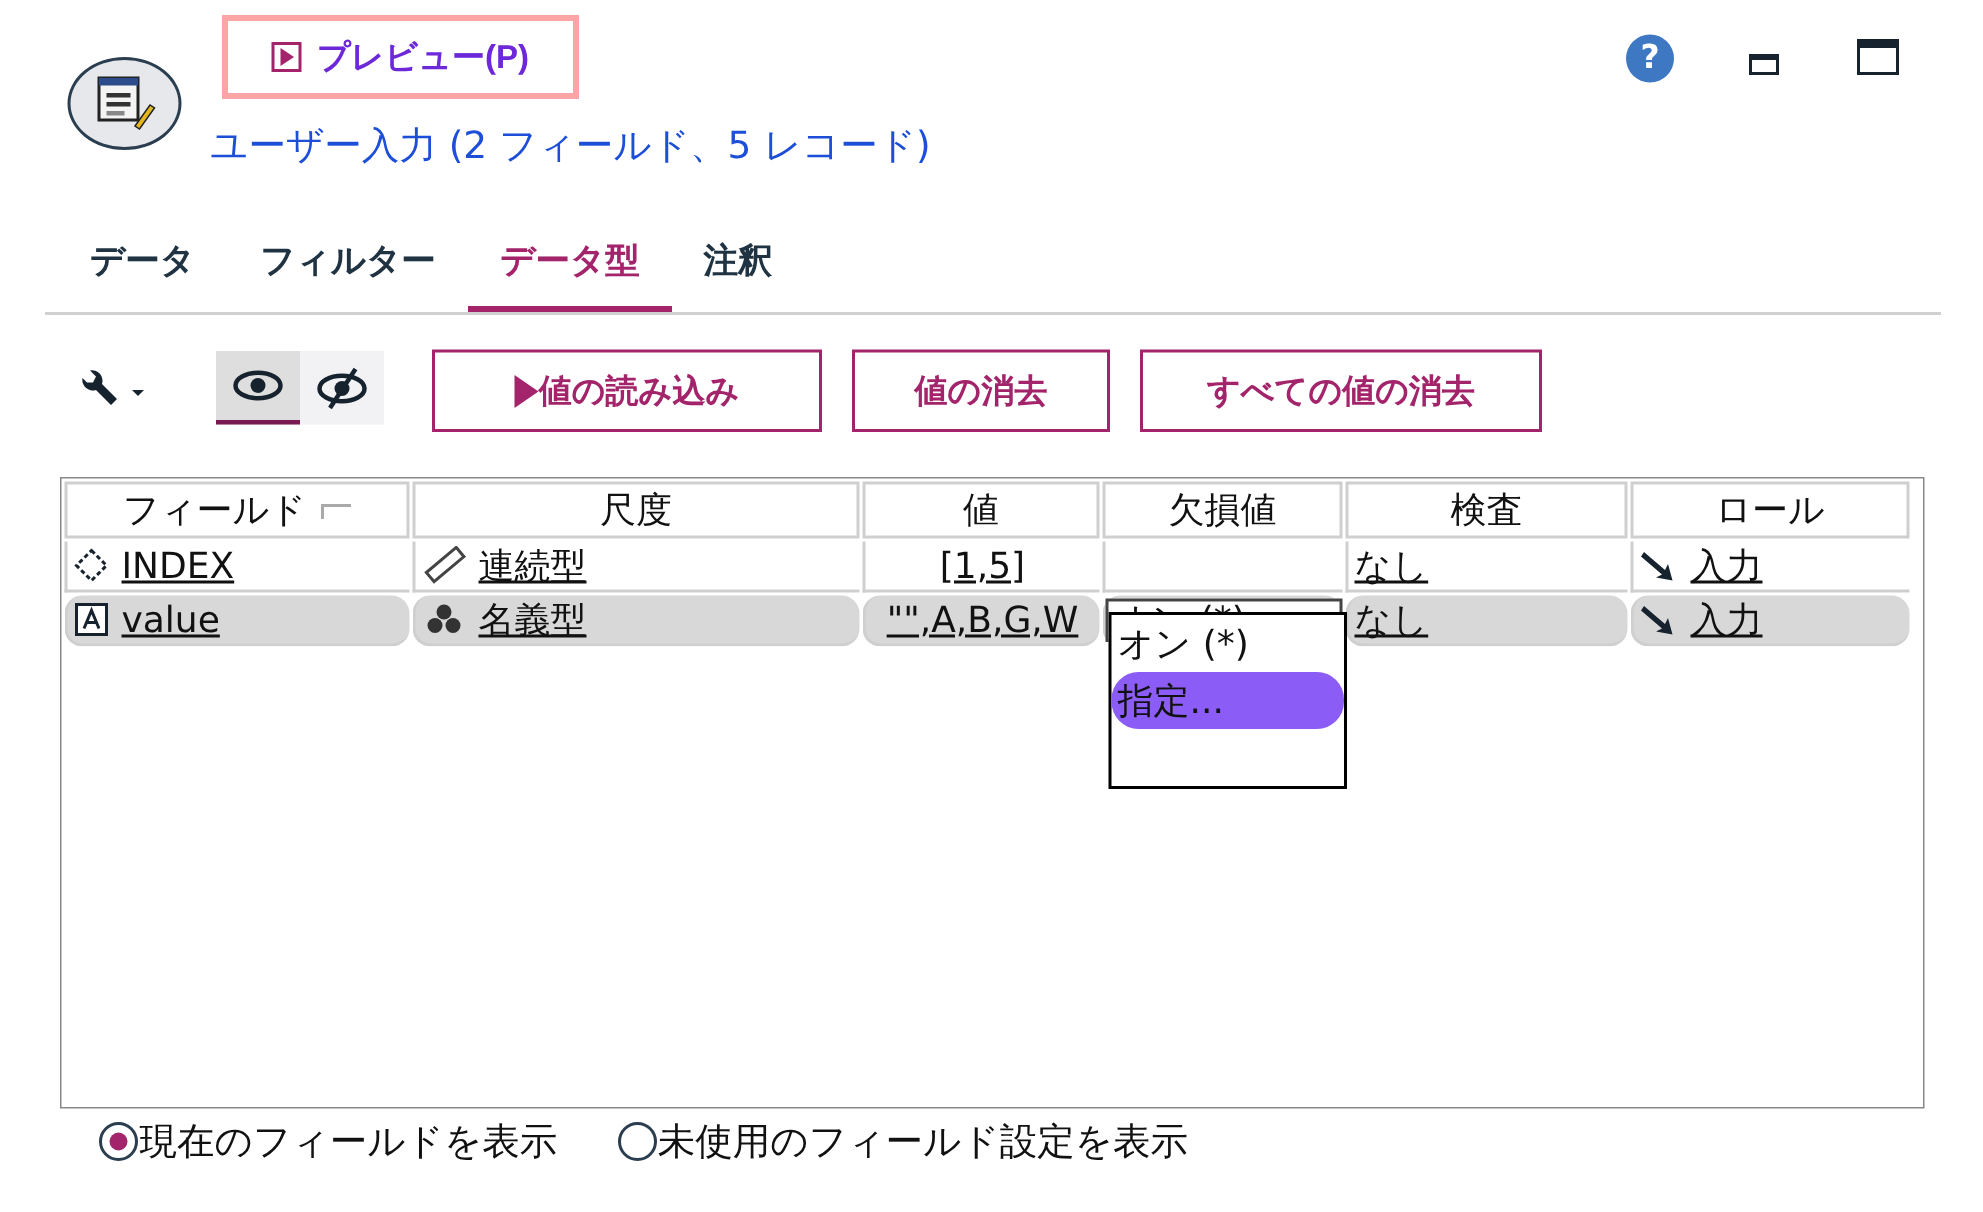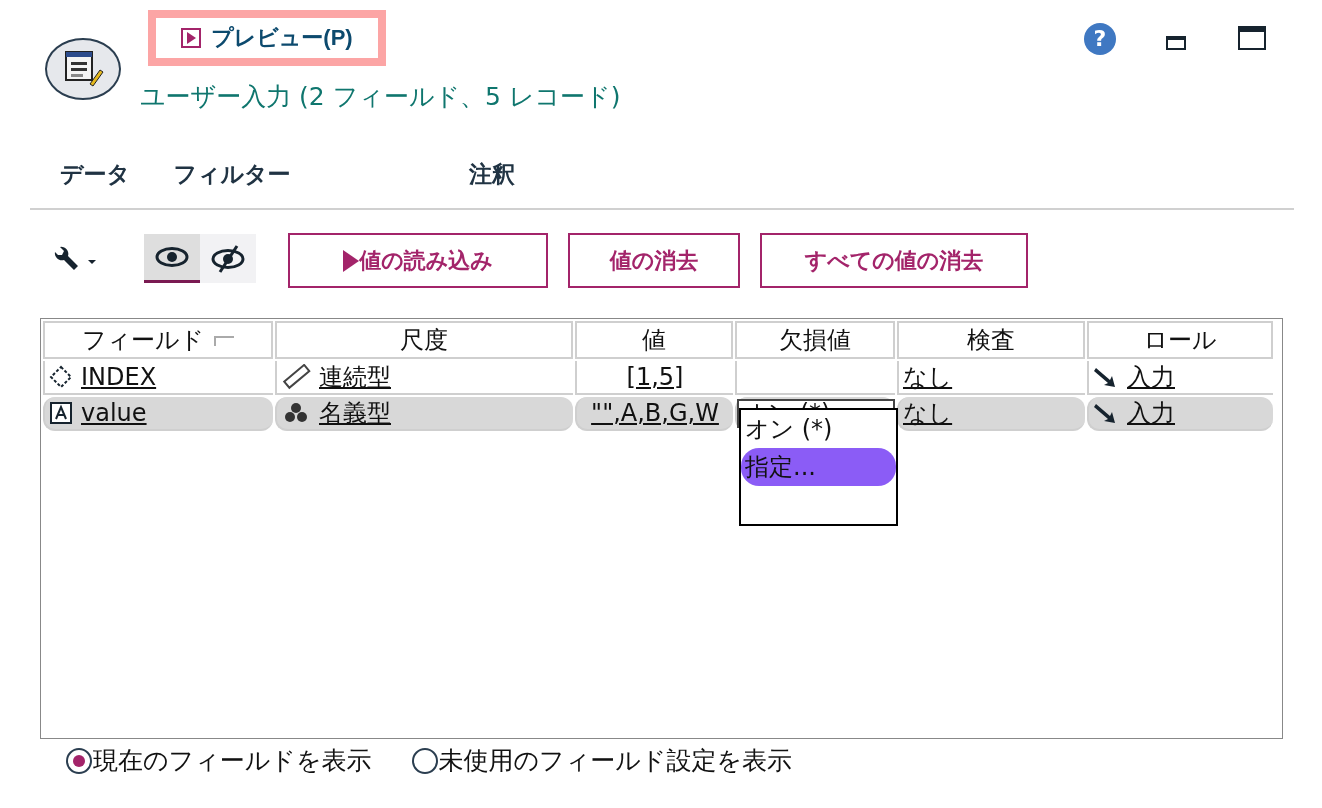--- a/index.html
+++ b/index.html
@@ -3,28 +3,28 @@
 <meta charset="utf-8">
 <style>
   * { box-sizing: border-box; margin: 0; padding: 0; }
   html, body { width: 1322px; height: 808px; background: #ffffff; overflow: hidden; }
   body { font-family: "DejaVu Sans", "Liberation Sans", sans-serif; color: #111; position: relative; }
 
   .node-icon { position: absolute; left: 45px; top: 38px; width: 76px; height: 62px; border-radius: 50%;
     background: #e6e8ec; border: 2px solid #2b3e50; }
   .node-icon svg { position: absolute; left: 17px; top: 10px; }
 
-  .preview-btn { position: absolute; left: 148px; top: 10px; width: 238px; height: 56px; border: 8px solid #fca5a5;
-    background: #fff; display: flex; align-items: center; justify-content: center; gap: 10px; color: #0c4a6e;
+  .preview-btn { position: absolute; left: 148px; top: 10px; width: 238px; height: 56px; border: 4px solid #fca5a5;
+    background: #fff; display: flex; align-items: center; justify-content: center; gap: 10px; color: #6d28d9;
     font-weight: bold; font-size: 22px; cursor: pointer; }
   .preview-btn .play-box { width: 20px; height: 20px; border: 2px solid #a3246a; position: relative; }
   .preview-btn .play-box::after { content: ""; position: absolute; left: 4px; top: 2px; border-left: 9px solid #a3246a;
     border-top: 6px solid transparent; border-bottom: 6px solid transparent; }
 
-  .node-title { position: absolute; left: 140px; top: 80px; font-size: 25px; color: #0f766e; white-space: nowrap; }
+  .node-title { position: absolute; left: 140px; top: 80px; font-size: 25px; color: #1d4ed8; white-space: nowrap; }
 
   .help-icon { position: absolute; left: 1084px; top: 23px; width: 32px; height: 32px; border-radius: 50%;
     background: #3f78c2; color: #fff; font-weight: bold; font-size: 22px; text-align: center; line-height: 32px; cursor: pointer; }
   .minimize-icon { position: absolute; left: 1166px; top: 36px; width: 20px; height: 14px; border: 2px solid #16232e; border-top-width: 4px; cursor: pointer; }
   .maximize-icon { position: absolute; left: 1238px; top: 26px; width: 28px; height: 24px; border: 2px solid #16232e; border-top-width: 6px; cursor: pointer; }
 
   .tabs { position: absolute; left: 30px; top: 150px; width: 1264px; height: 60px; border-bottom: 2px solid #d0d0d0; }
   .tab { position: absolute; top: 0; height: 58px; font-size: 23px; font-weight: bold; color: #203343; text-align: center; line-height: 48px; cursor: pointer; }
   .tab.active { color: #a3246a; border-bottom: 4px solid #a3246a; }
 
@@ -78,20 +78,21 @@
 
 <div class="node-title">ユーザー入力 (2 フィールド、5 レコード)</div>
 
 <div class="help-icon">?</div>
 <div class="minimize-icon"></div>
 <div class="maximize-icon"></div>
 
 <div class="tabs">
   <div class="tab" style="left:28px;width:74px;">データ</div>
   <div class="tab" style="left:140px;width:124px;">フィルター</div>
+  <div class="tab active" style="left:282px;width:136px;">データ型</div>
   <div class="tab" style="left:432px;width:60px;">注釈</div>
 </div>
 
 <div class="toolbar-wrench">
   <svg width="50" height="30" viewBox="0 0 50 30">
     <path d="M3 6 a7 7 0 0 0 9 8 l10 10 l4 -4 l-10 -10 a7 7 0 0 0 -8 -9 l4 4 l-2 4 l-4 0 z" fill="#16232e"></path>
     <path d="M36 14 l8 0 l-4 4 z" fill="#16232e"></path>
   </svg>
 </div>
 

